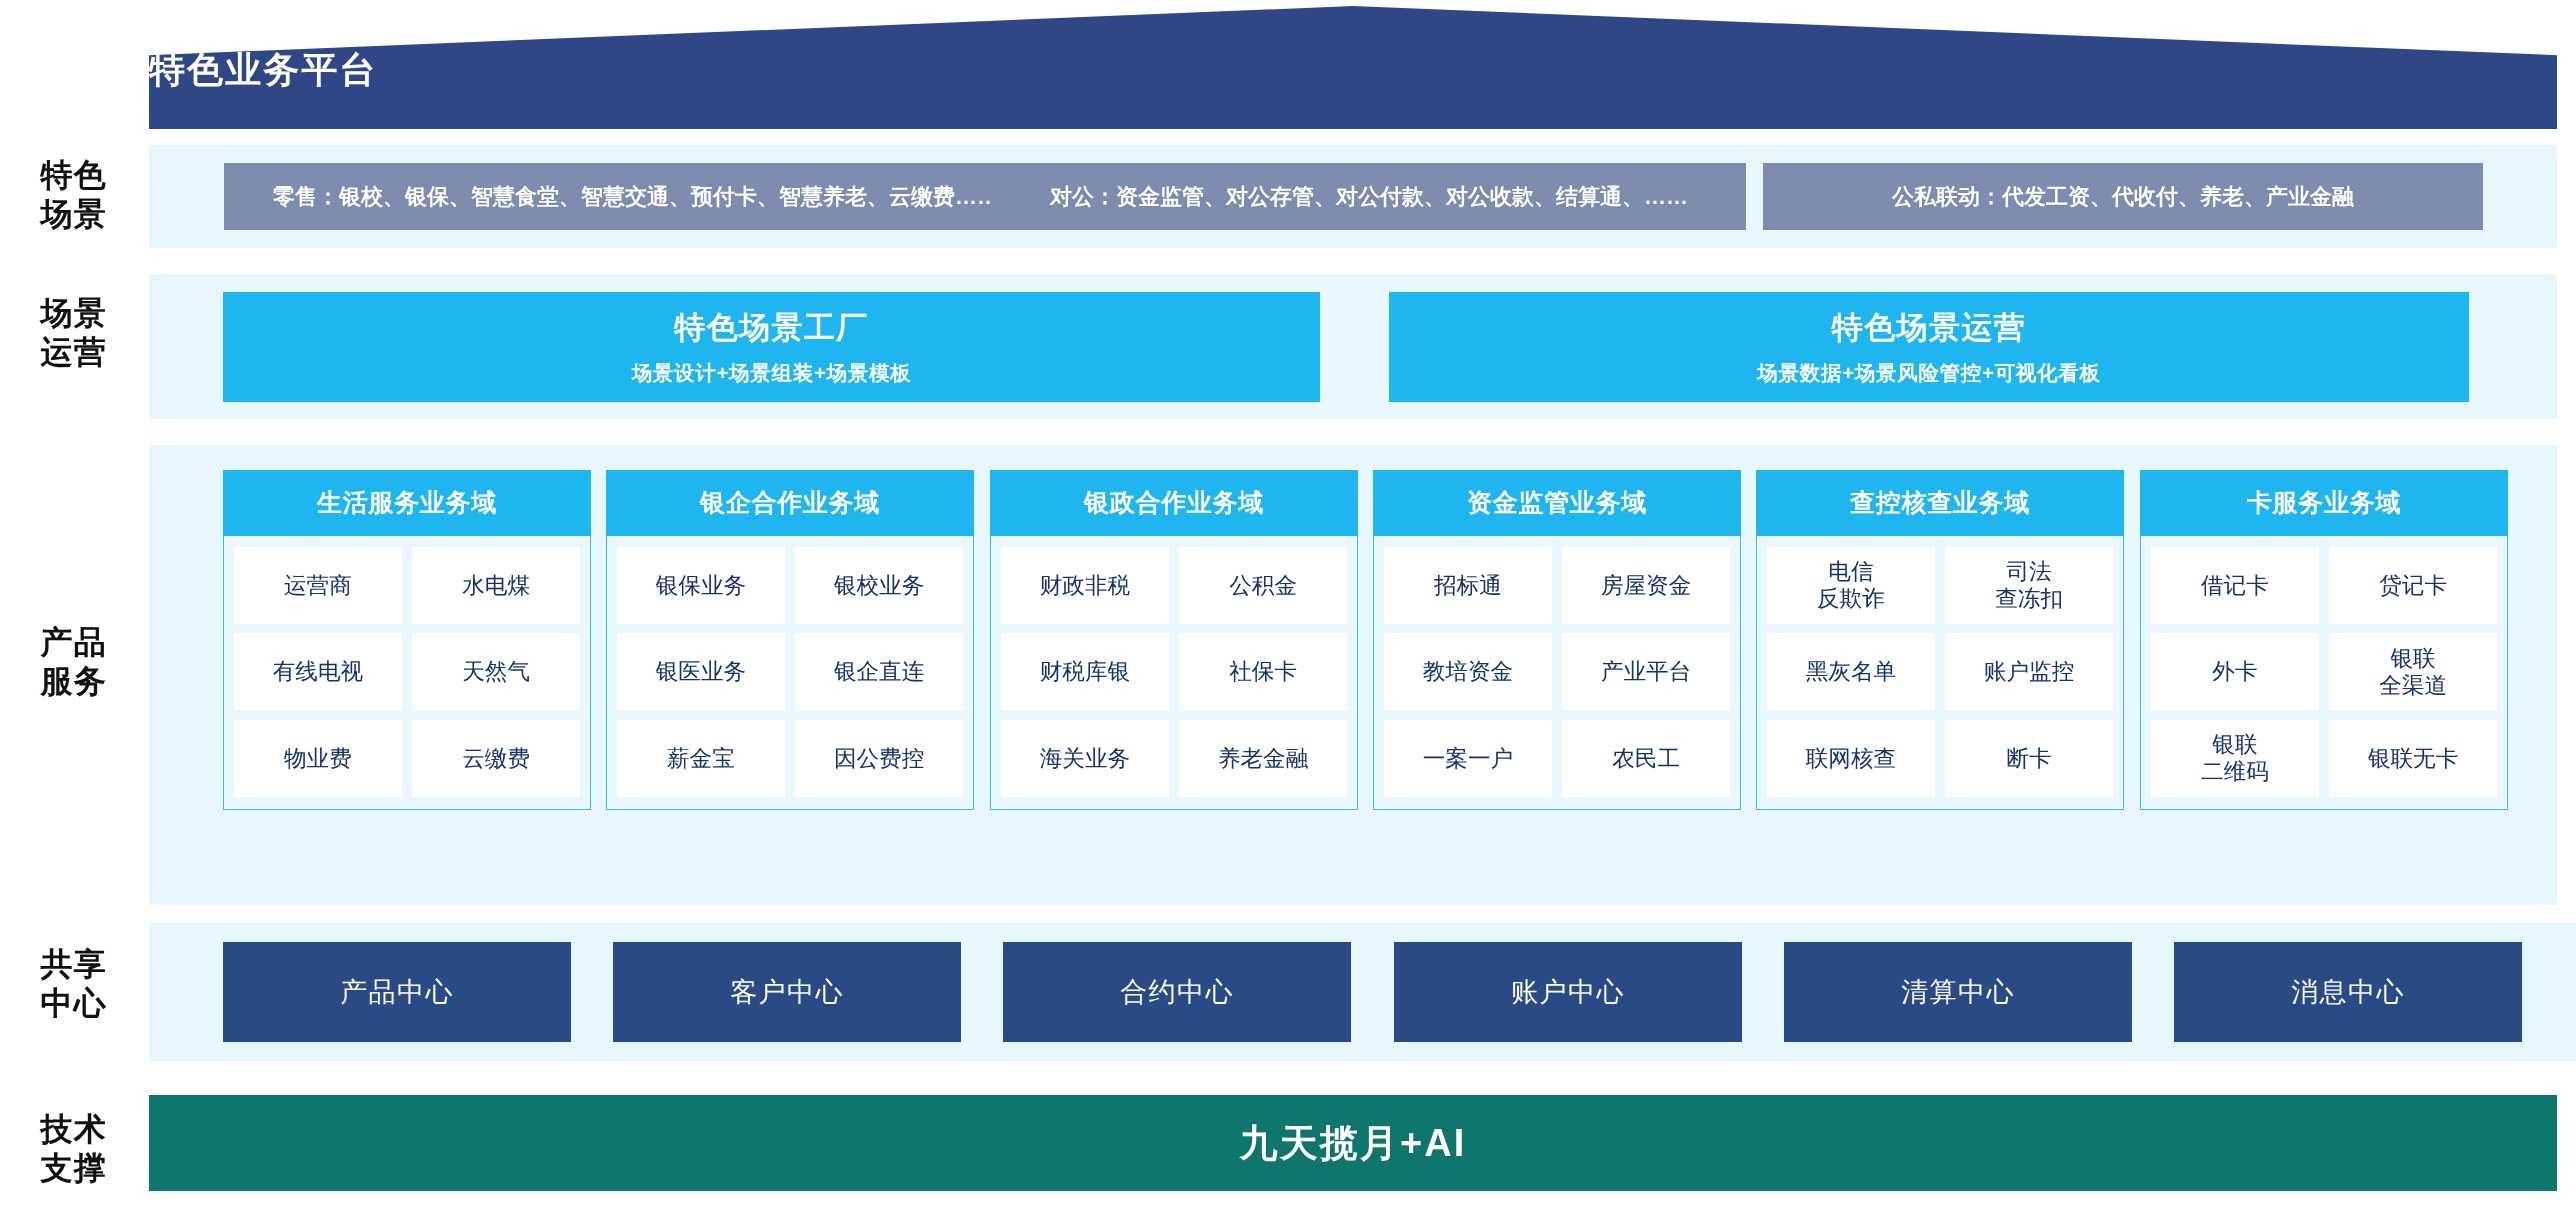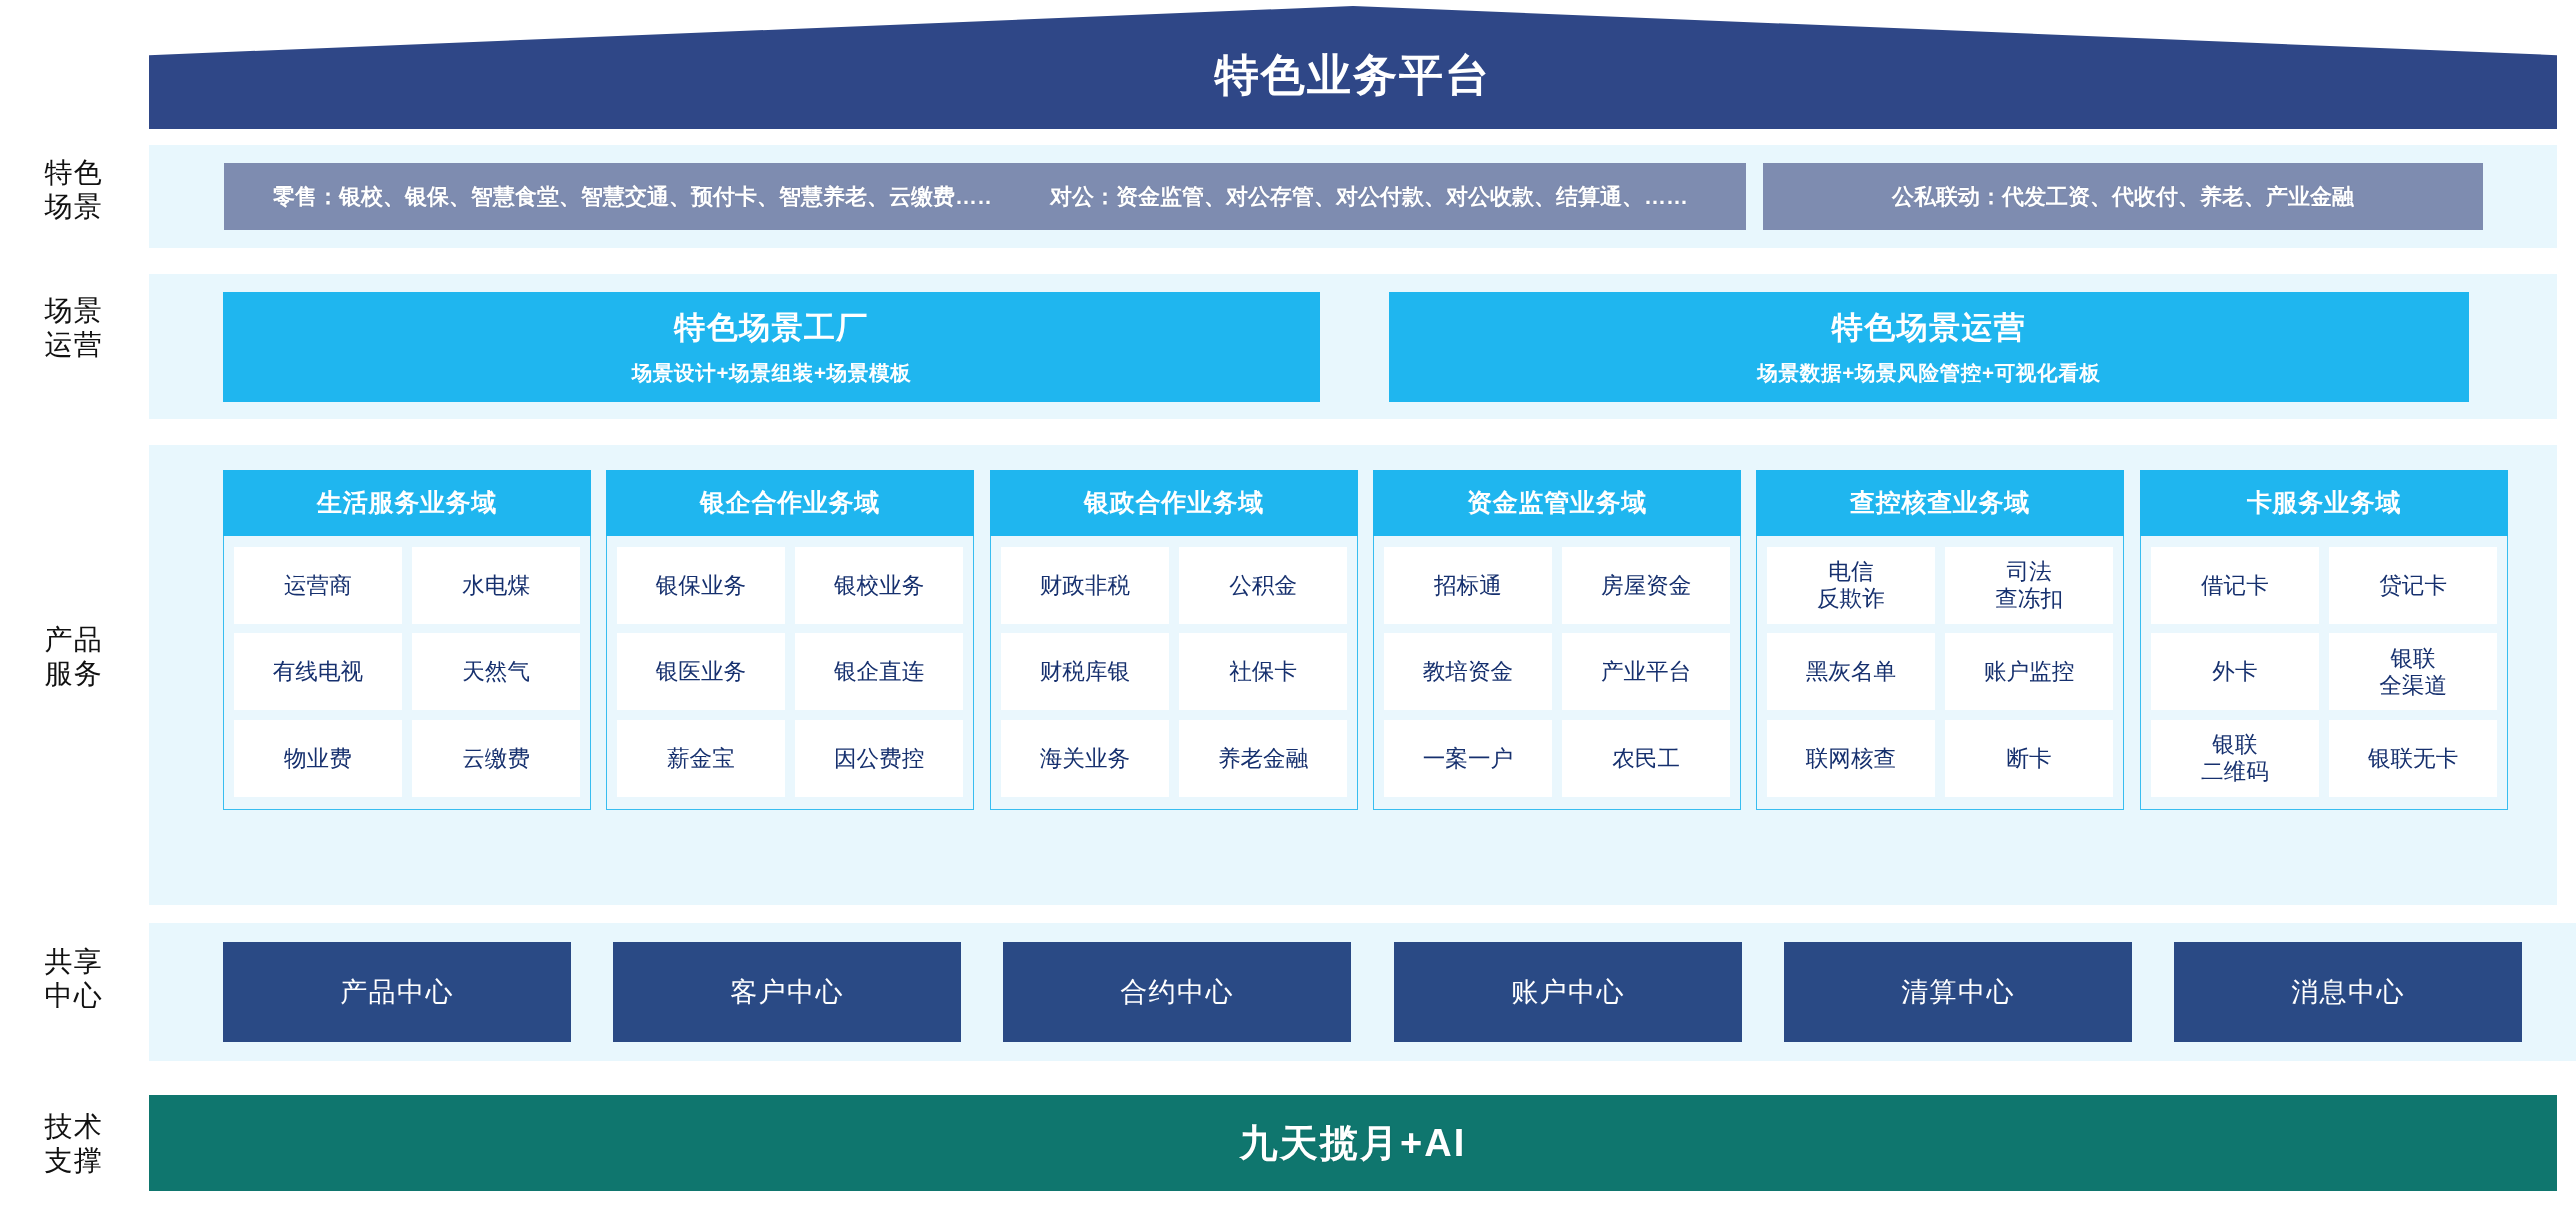--- a/index.html
+++ b/index.html
@@ -7,28 +7,28 @@
     font-family:"Liberation Sans","DejaVu Sans",sans-serif;
     width:2576px;height:1232px;position:relative;overflow:hidden;
     color:#1a2c5b;
   }
 
   
   #roof{position:absolute;left:149px;top:5.5px;width:2408px;height:123px;}
   #roof svg{display:block;width:100%;height:100%;}
   #roof-title{
     position:absolute;left:0;top:40px;width:100%;
-    text-align:center;color:#ffffff;font-size:44px;font-weight:bold;
+    text-align:left;color:#ffffff;font-size:36px;font-weight:bold;
     letter-spacing:2.1px;
   }
 
   
   .row-label{
     position:absolute;left:12.3px;width:123px;
-    text-align:center;font-size:28px;font-weight:normal;color:#111111;
+    text-align:center;font-size:32px;font-weight:bold;color:#111111;
     line-height:1.22;letter-spacing:1.4px;
   }
 
   
   .band{position:absolute;left:149px;width:2408px;background:#e8f7fd;}
 
   
   #band-scenes{top:145px;height:103px;}
   .scene-box{
     position:absolute;top:18px;height:67px;background:#7e8cb0;

